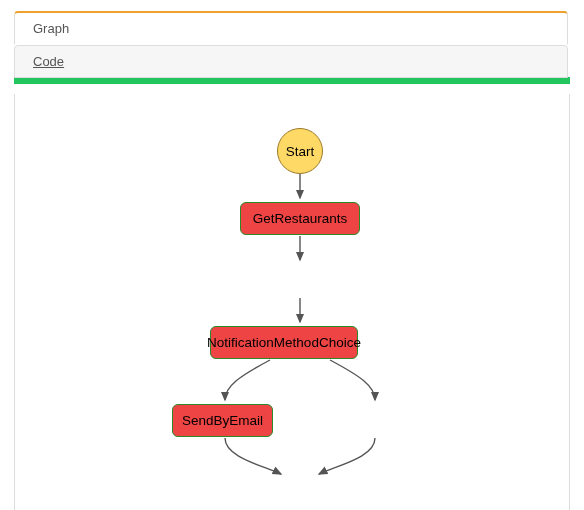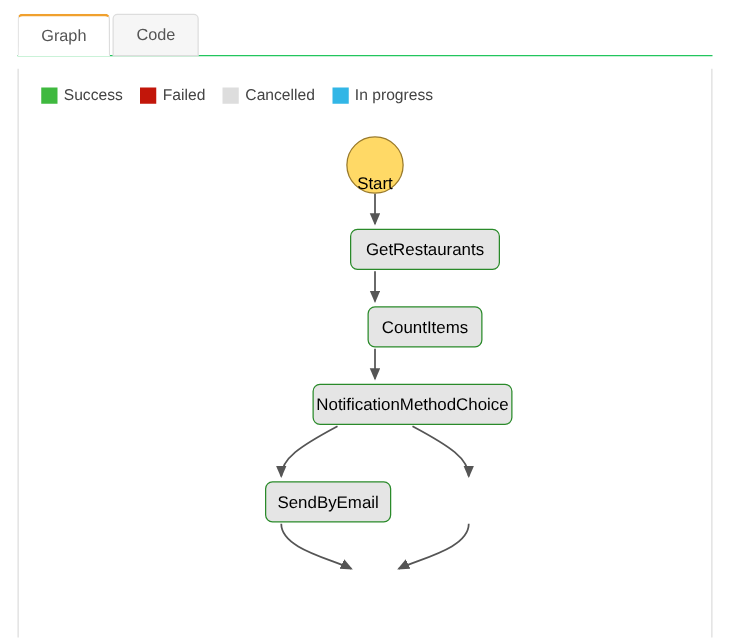--- a/index.html
+++ b/index.html
@@ -1,67 +1,49 @@
 <!DOCTYPE html>
 <html><head>
   <meta charset="utf-8">
   <style>
     * { box-sizing: border-box; margin: 0; padding: 0; }
     body { font-family: "Helvetica Neue", Arial, sans-serif; font-size: 13px; color: #333; background: #fff; }
     .container { width: 584px; height: 510px; padding: 10px 14px; }
-    .tabs { display: flex; border-bottom: 1px solid #22c55e; margin-bottom: 10px; }
+    .tabs { display: flex; border-bottom: 7px solid #22c55e; margin-bottom: 10px; flex-direction: column; }
     .tab { padding: 8px 18px; border: 1px solid transparent; border-radius: 4px 4px 0 0; cursor: pointer; color: #555; margin-right: 2px; position: relative; top: 1px; }
     .tab.active { border-color: #f0a02d #ddd transparent #ddd; border-top-width: 2px; background: #fff; color: #555; }
-    .tab.inactive { background: #f6f6f6; border-color: #ddd; }
+    .tab.inactive { background: #f6f6f6; border-color: #ddd; text-decoration: underline; }
     .panel { border: 1px solid #ddd; border-top: none; padding: 14px 10px 14px 10px; position: relative; height: 460px; }
     .legend { display: flex; gap: 14px; align-items: center; padding-left: 8px; margin-bottom: 6px; }
     .legend-item { display: flex; align-items: center; gap: 5px; color: #444; font-size: 12.5px; }
     .swatch { width: 13px; height: 13px; display: inline-block; }
     .sw-success { background: #3fb93f; }
     .sw-failed { background: #c2160a; }
     .sw-cancelled { background: #ddd; }
     .sw-inprogress { background: #32b6e6; }
     .graph { position: relative; width: 100%; height: 400px; }
     svg { position: absolute; top: 0; left: 0; }
-    .node { position: absolute; font-size: 13.5px; text-align: center; display: flex; align-items: flex-end; justify-content: center; }
+    .node { position: absolute; font-size: 13.5px; text-align: center; display: flex; align-items: center; justify-content: center; }
     .circle-node { width: 46px; height: 46px; border-radius: 50%; background: #ffd966; border: 1.5px solid #9a7a2a; color: #000; }
     .box-node { border-radius: 6px; padding: 8px 14px; color: #000; }
-    .box-success { background: #e5e5e5; border: 1.5px solid #2a8a2a; margin-left: 40px; }
+    .box-success { background: #ef4444; border: 1.5px solid #2a8a2a; }
     .box-notrun { background: #fff; border: 1.5px dashed #aaa; }
   </style>
 </head>
 <body>
 
 <div class="container">
 
   <div class="tabs">
     <div class="tab active">Graph</div>
     <div class="tab inactive">Code</div>
   </div>
 
   <div class="panel">
 
-    <div class="legend">
-      <div class="legend-item">
-        <span class="swatch sw-success"></span>
-        <span>Success</span>
-      </div>
-      <div class="legend-item">
-        <span class="swatch sw-failed"></span>
-        <span>Failed</span>
-      </div>
-      <div class="legend-item">
-        <span class="swatch sw-cancelled"></span>
-        <span>Cancelled</span>
-      </div>
-      <div class="legend-item">
-        <span class="swatch sw-inprogress"></span>
-        <span>In progress</span>
-      </div>
-    </div>
 
     <div class="graph">
 
       <svg width="540" height="410">
         <defs>
           <marker id="arrow" markerWidth="8" markerHeight="8" refX="6" refY="3" orient="auto">
             <path d="M0,0 L7,3 L0,6 Z" fill="#555"></path>
           </marker>
         </defs>
 
@@ -81,25 +63,22 @@
       </svg>
 
       <div class="node circle-node" style="left:252px; top:20px;">
         <span>Start</span>
       </div>
 
       <div class="node box-node box-success" style="left:215px; top:94px; width:120px;">
         <span>GetRestaurants</span>
       </div>
 
-      <div class="node box-node box-success" style="left:229px; top:156px; width:92px;">
-        <span>CountItems</span>
-      </div>
 
-      <div class="node box-node box-success" style="left:185px; top:218px; width:160px;">
+      <div class="node box-node box-success" style="left:185px; top:218px; width:148px;">
         <span>NotificationMethodChoice</span>
       </div>
 
       <div class="node box-node box-success" style="left:147px; top:296px; width:101px;">
         <span>SendByEmail</span>
       </div>
 
 
 
     </div>

